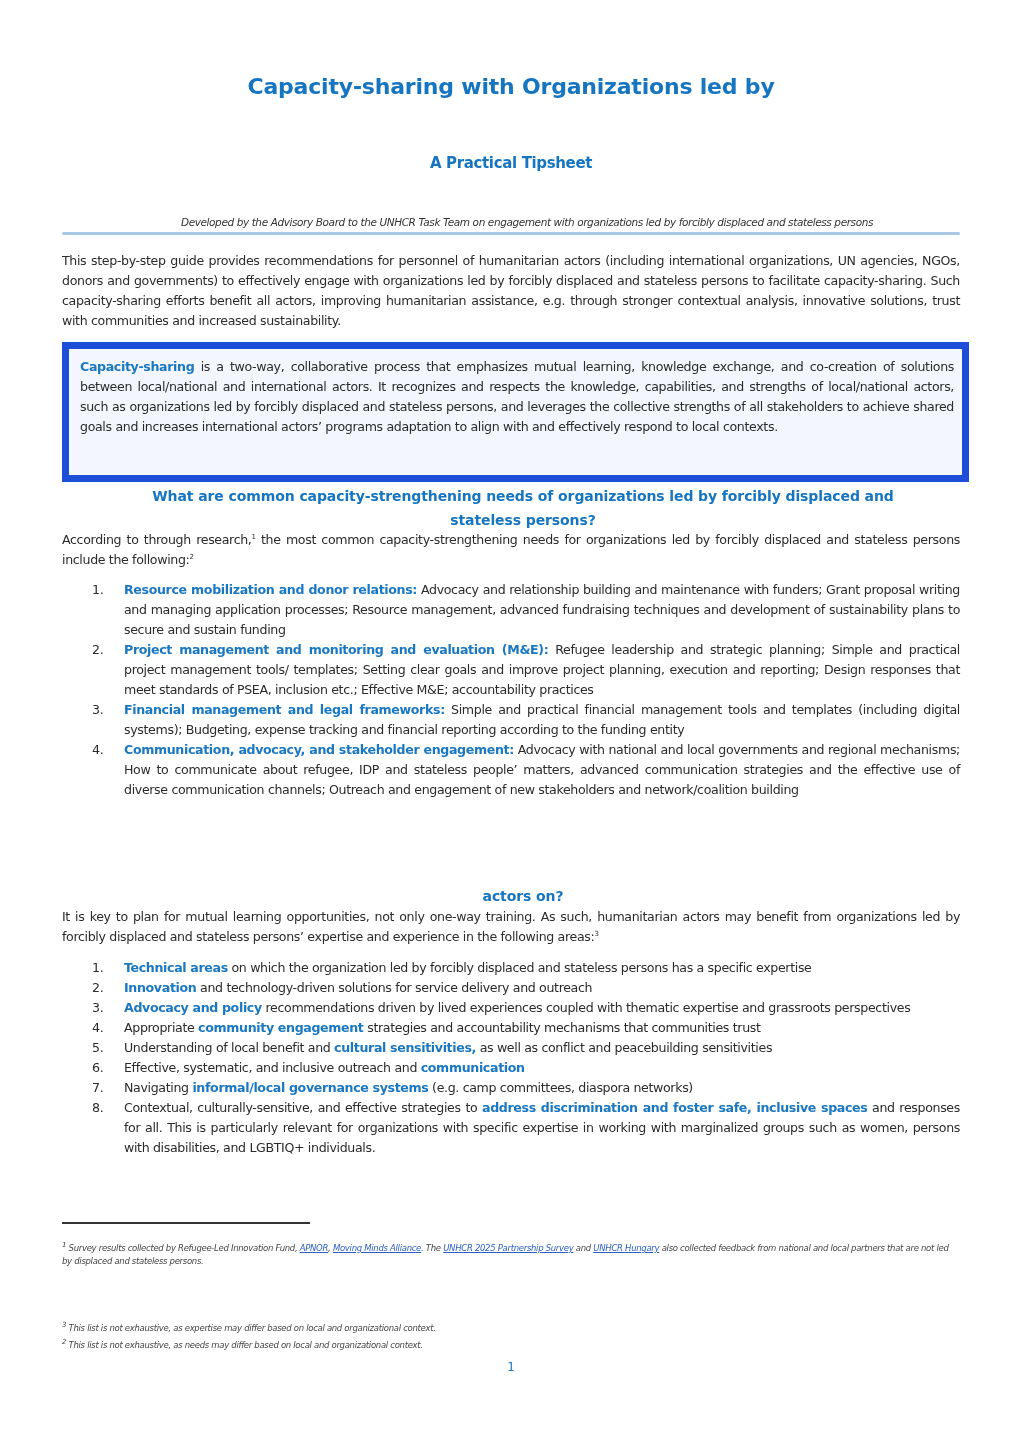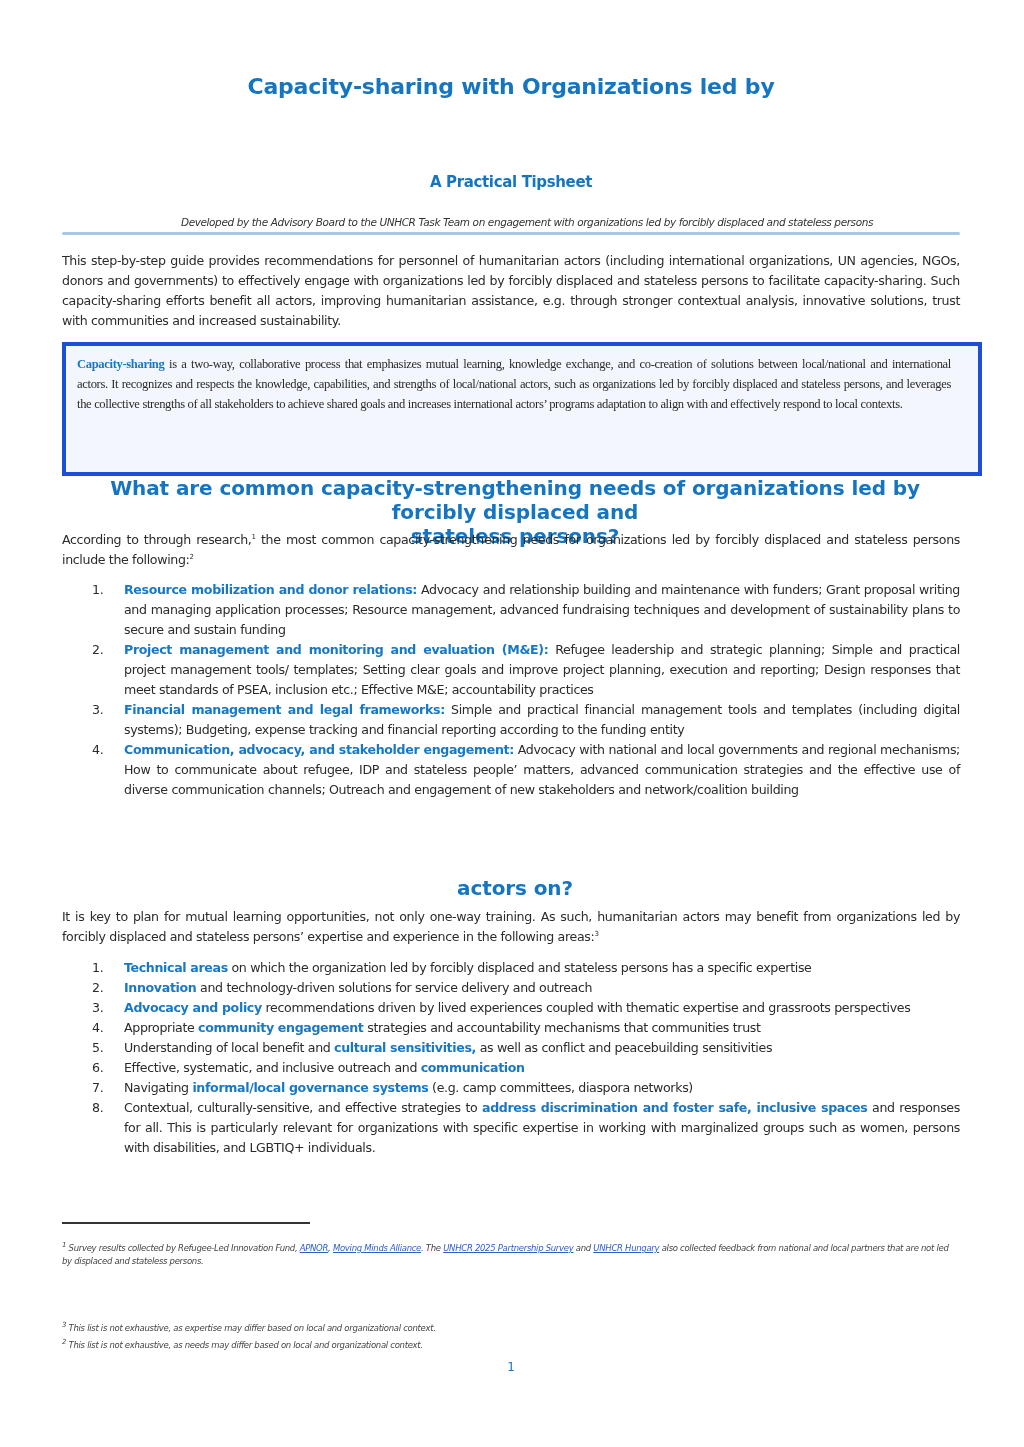--- a/index.html
+++ b/index.html
@@ -2,37 +2,37 @@
 <html><head>
 <meta charset="utf-8">
 <style>
   html, body { margin: 0; padding: 0; background: #ffffff; }
   body { width: 1024px; height: 1447px; position: relative; overflow: hidden;
          font-family: "DejaVu Sans", sans-serif; color: #2b2b2b; }
   .page { position: absolute; left: 62px; top: 0; width: 898px; }
 
   .title { position: absolute; top: 62px; left: 0; width: 898px; text-align: center;
            color: #1675c0; font-weight: bold; font-size: 22px; line-height: 50px; letter-spacing: -0.2px; margin: 0; }
-  .subtitle { position: absolute; top: 172px; left: 0; width: 898px; text-align: center;
+  .subtitle { position: absolute; top: 153px; left: 0; width: 898px; text-align: center;
               color: #1675c0; font-weight: bold; font-size: 15px; margin: 0; }
   .byline { position: absolute; top: 196px; left: 0; width: 898px; text-align: center;
             font-style: italic; font-size: 10.5px; color: #333; letter-spacing: -0.4px; margin: 16px; }
   .rule { position: absolute; top: 232px; left: 0; width: 898px; height: 3px; background: #a8c8e6; border-radius: 2px; }
 
   p, li { font-size: 12.6px; line-height: 20px; letter-spacing: -0.35px; }
   .justify { text-align: justify; }
   .intro { position: absolute; top: 251px; left: 0; width: 898px; margin: 0; }
 
   .defbox { position: absolute; top: 342px; left: 0; width: 874px; height: 106px;
-            border: 4px solid #1d4ed8; background: #f3f7fd; padding: 8px 27px 12px 11px; font-family: Liberation Serif, serif; }
+            border: 7px solid #1d4ed8; background: #f3f7fd; padding: 8px 8px 12px 11px; }
   .defbox p { margin: 0; }
   .hl { color: #1a78c2; font-weight: bold; }
 
   .h2 { position: absolute; left: 0; width: 898px; text-align: center; color: #1675c0;
-        font-weight: bold; font-size: 20px; line-height: 24px; margin: 4px; letter-spacing: -0.1px; }
+        font-weight: bold; font-size: 14px; line-height: 24px; margin: 12px; letter-spacing: -0.1px; }
   .h2.a { top: 472px; }
   .h2.b { top: 848px; }
 
   .lead { position: absolute; left: 0; width: 898px; margin: 0; }
   .lead.a { top: 530px; }
   .lead.b { top: 907px; }
 
   ol { position: absolute; left: 0; width: 898px; margin: 0; padding: 0; list-style: none; }
   ol.a { top: 580px; }
   ol.b { top: 958px; }

